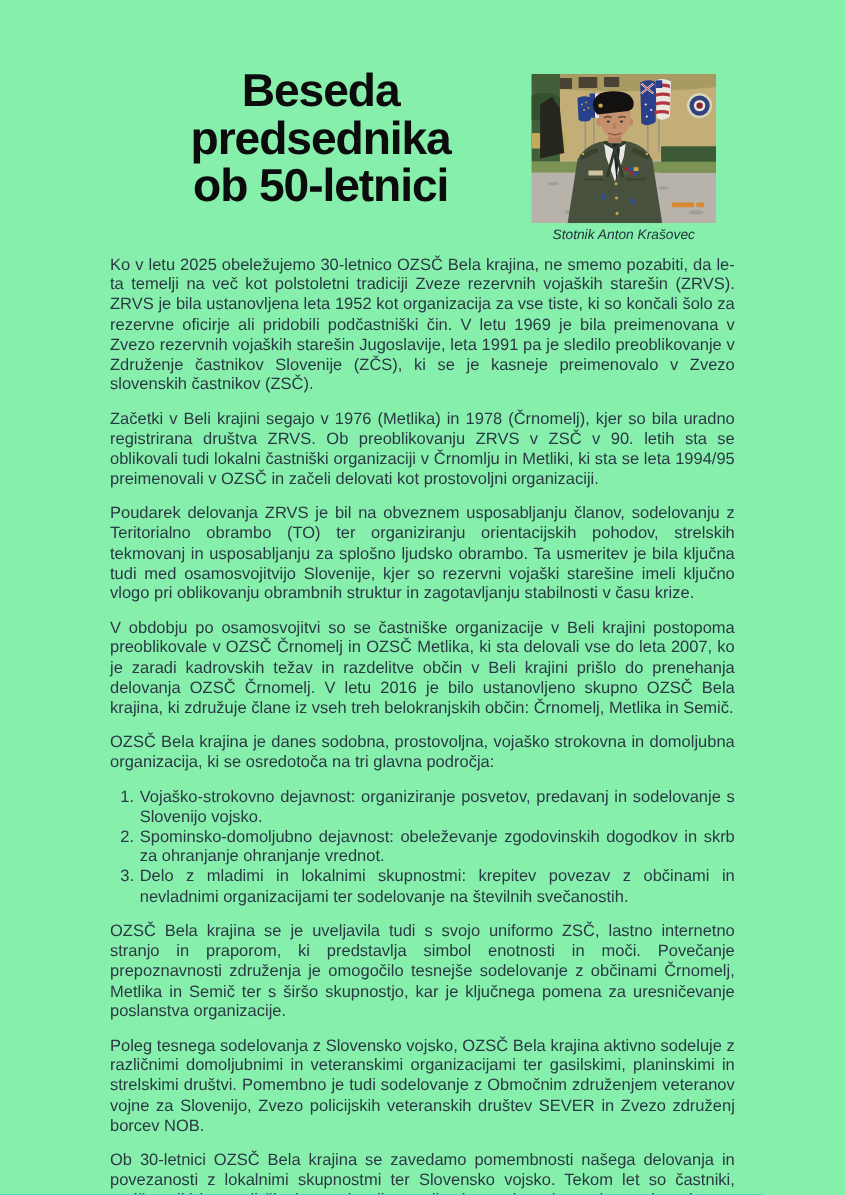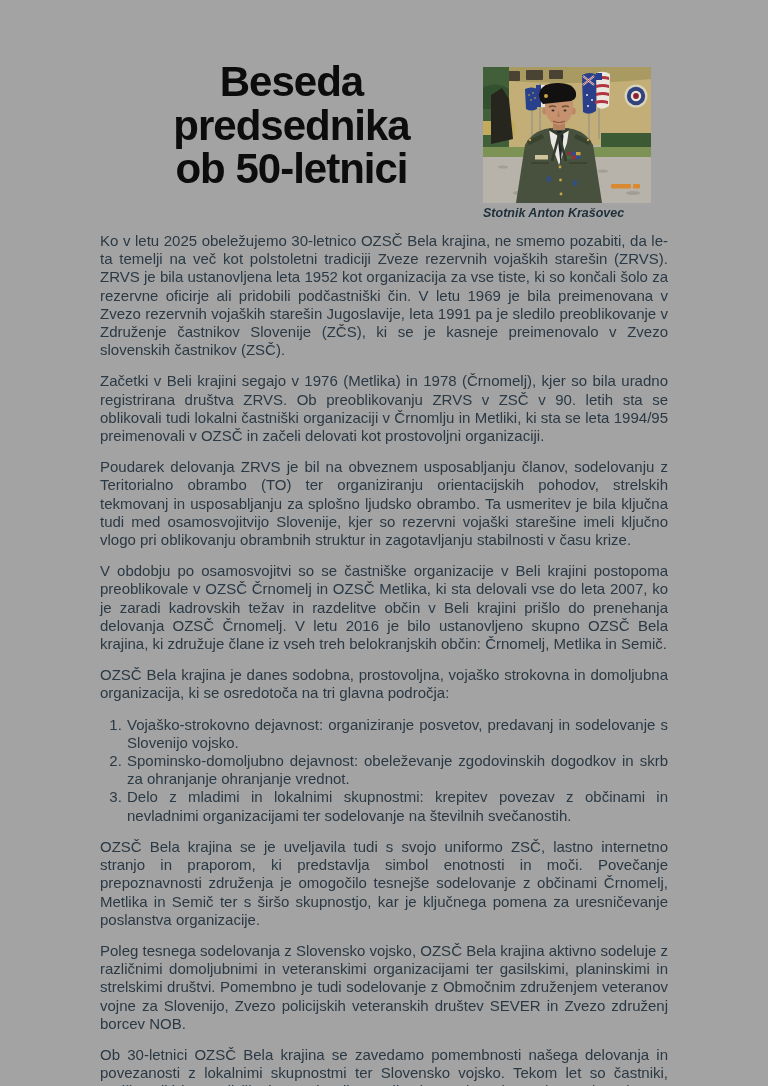--- a/index.html
+++ b/index.html
@@ -6,21 +6,21 @@
   body{
     width:768px;height:1086px;
     background:#0dbee0;
     font-family:"Liberation Sans","DejaVu Sans",sans-serif;
     overflow:hidden;
   }
   .page{
     box-sizing:border-box;
     width:768px;height:1086px;
     padding:0 100px;
-    background:#a3a3a3;
+    background:#86efac;
     overflow:hidden;
   }
   .header{
     display:flex;
     align-items:flex-start;
     padding-top:50px;
   }
   .title-wrap{
     flex:1;
     text-align:center;
@@ -41,23 +41,23 @@
     margin-top:17px;
     flex:0 0 auto;
   }
   .photo-frame{
     width:168px;height:136px;
     overflow:hidden;
     display:block;
   }
   .photo-caption{
     margin-top:3px;
-    text-align:left;
+    text-align:center;
     font-style:italic;
-    font-weight:700;
+    font-weight:400;
     font-size:12.5px;
     color:#1e2f3a;
   }
   .article{
     margin-top:12px;
     color:#2b3944;
     font-size:15px;
     line-height:18.2px;
     text-align:justify;
   }

